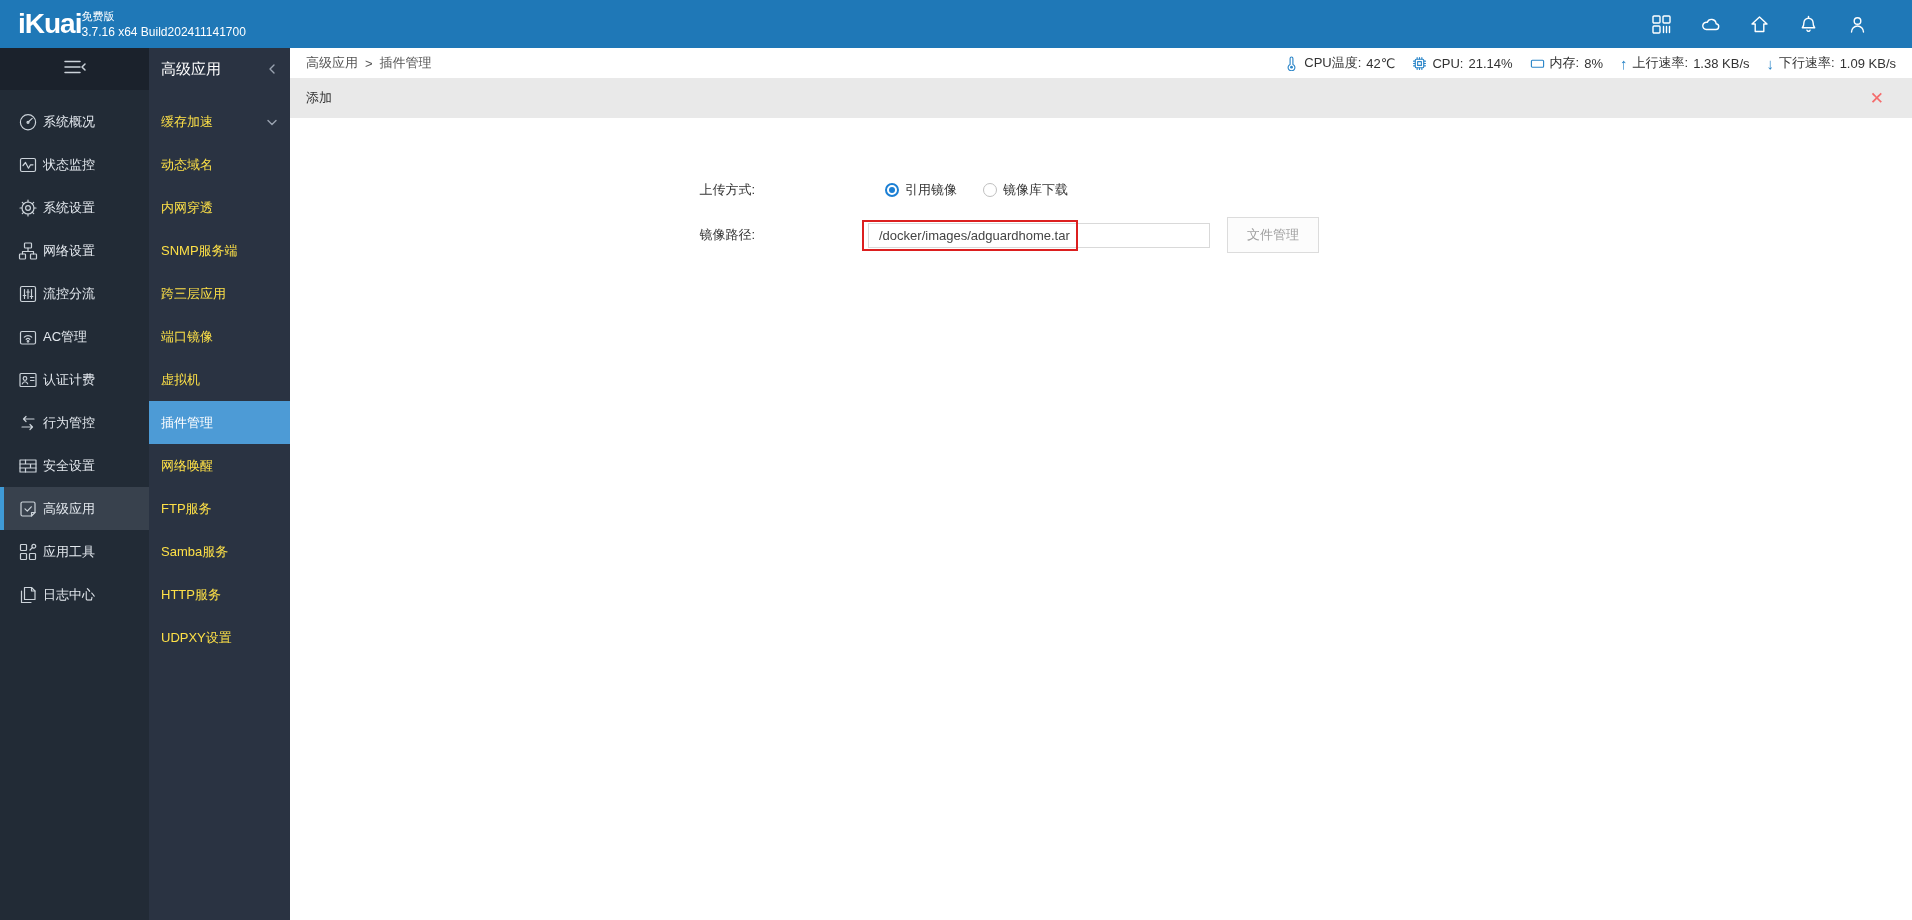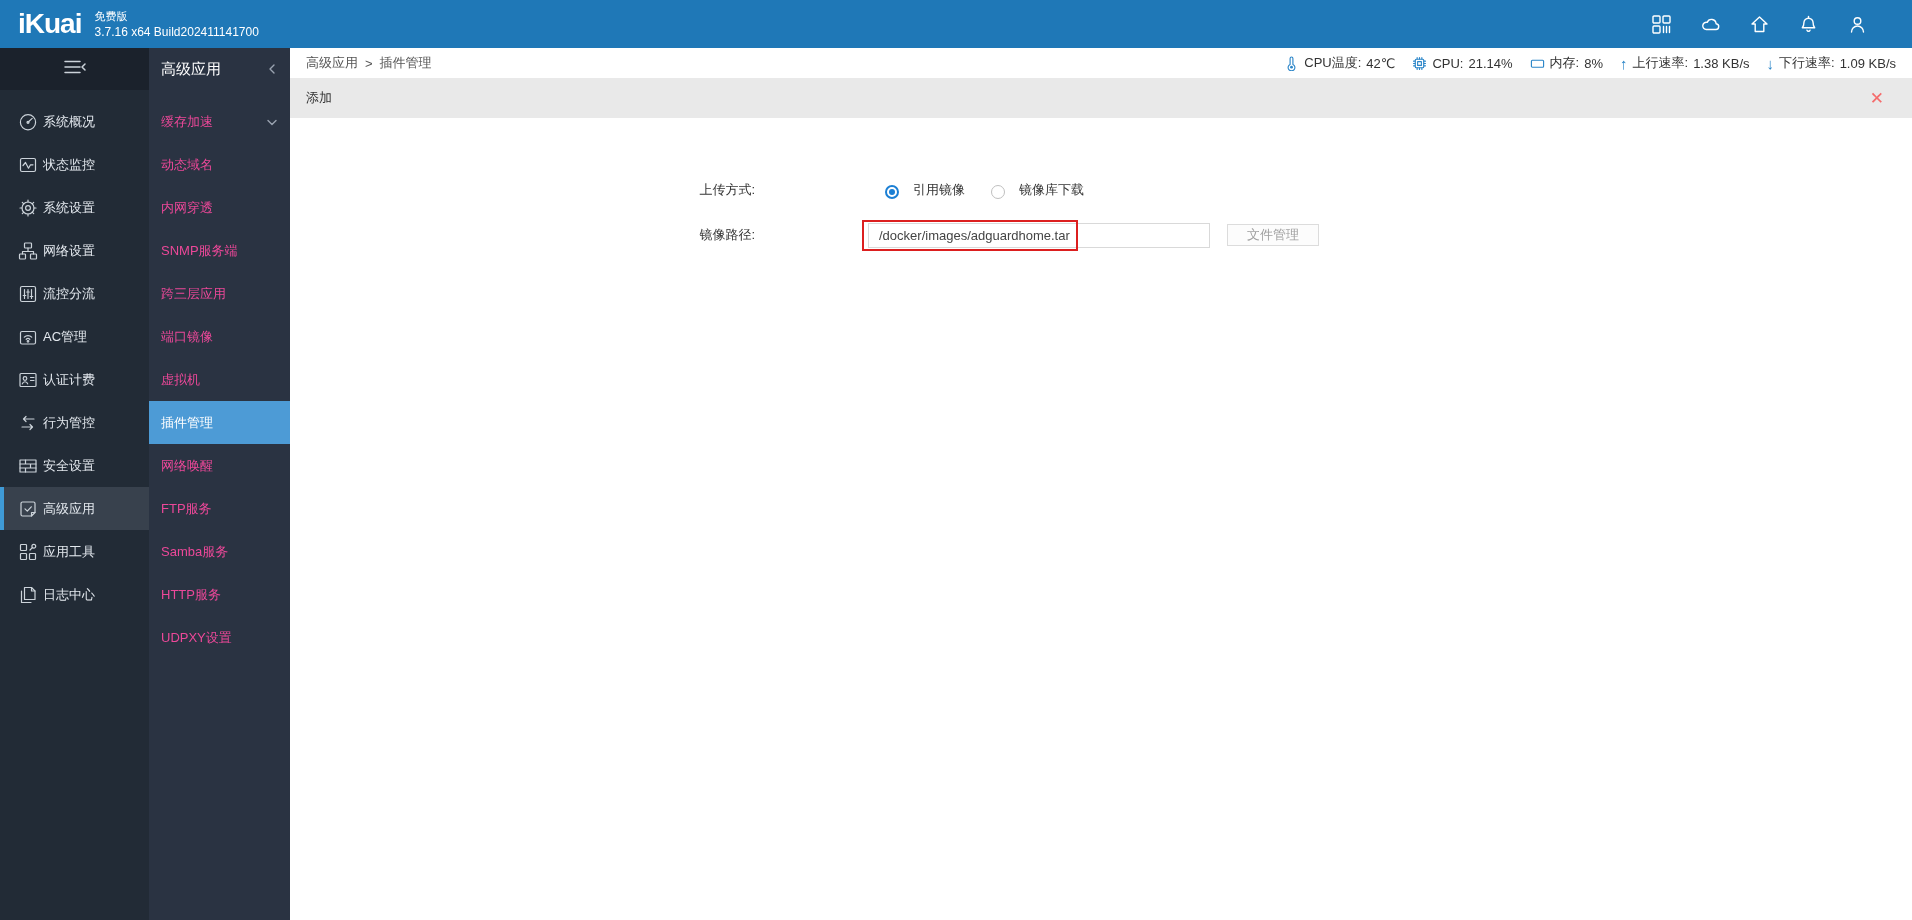--- a/index.html
+++ b/index.html
@@ -1,21 +1,21 @@
 <!DOCTYPE html>
 <html><head>
 <meta charset="utf-8">
 <style>
   * { margin:0; padding:0; box-sizing:border-box; }
   html,body { width:1912px; height:920px; overflow:hidden; background:#fff;
               font-family:"Liberation Sans","DejaVu Sans",sans-serif; }
 
   
   .topbar { height:48px; background:#1f78b7; display:flex; align-items:center; color:#fff; }
-  .brand { display:flex; align-items:flex-start; padding-left:18px; gap:13px; }
+  .brand { display:flex; align-items:flex-start; padding-left:18px; }
   .logo { font-size:28px; font-weight:bold; letter-spacing:-1px; line-height:40px; }
   .ver { font-size:11px; line-height:1.35; padding-top:5px; }
   .ver .build { font-size:12px; }
   .top-icons { margin-left:auto; display:flex; align-items:center; gap:28px; padding-right:44px; }
   .top-icons .tic { width:21px; height:21px; display:inline-flex; cursor:pointer; }
   .top-icons svg { stroke:#fff; fill:none; stroke-width:1.4; stroke-linecap:round; stroke-linejoin:round; }
 
   
   .layout { display:flex; height:872px; }
 
@@ -30,21 +30,21 @@
   .nav-ic svg { stroke:#ccd3da; fill:none; stroke-width:1.2; stroke-linecap:round; stroke-linejoin:round; }
   .nav-label { font-size:13px; color:#e3e8ee; white-space:nowrap; }
 
   
   .subnav { width:141px; background:#2a3342; flex:none; }
   .subnav-head { height:42px; display:flex; align-items:center; padding:0 12px; }
   .subnav-title { font-size:15px; color:#fff; }
   .subnav-head .chev { margin-left:auto; display:inline-flex; cursor:pointer; }
   .sub-list { padding-top:10px; }
   .sub-item { height:43px; display:flex; align-items:center; padding:0 12px; font-size:13px;
-              color:#ec4899; cursor:pointer; white-space:nowrap; }
+              color:#fde047; cursor:pointer; white-space:nowrap; }
   .sub-item.active { background:#4d9bd6; color:#fff; }
   .sub-item .chev { margin-left:auto; display:inline-flex; }
   .chev svg { stroke:#9aa3b0; fill:none; stroke-width:1.4; stroke-linecap:round; stroke-linejoin:round; }
 
   
   .content { flex:1; background:#fff; display:flex; flex-direction:column; }
   .crumbbar { height:30px; display:flex; align-items:center; padding:0 16px; background:#fff; }
   .breadcrumb { font-size:13px; color:#555; display:flex; gap:7px; align-items:center; }
   .status { margin-left:auto; display:flex; align-items:center; gap:17px; font-size:13px; color:#333; }
   .stat { display:flex; align-items:center; gap:5px; white-space:nowrap; }
@@ -55,34 +55,34 @@
   .panel-title { font-size:13px; color:#333; }
   .close { margin-left:auto; color:#f56c6c; font-size:17px; font-weight:bold; cursor:pointer;
            padding-right:12px; line-height:1; }
 
   
   .form { padding-top:60px; }
   .form-row { display:flex; align-items:center; }
   .form-label { width:465px; text-align:right; font-size:13px; color:#333; flex:none; }
   .row-upload { height:24px; margin-bottom:20px; }
   .radio-group { margin-left:130px; display:flex; align-items:center; gap:26px; }
-  .radio-opt { display:flex; align-items:flex-end; gap:14px; font-size:13px; color:#333; cursor:pointer; }
+  .radio-opt { display:flex; align-items:center; gap:6px; font-size:13px; color:#333; cursor:pointer; }
   .radio { width:14px; height:14px; border-radius:50%; border:1px solid #bfbfbf; background:#fff;
            position:relative; flex:none; }
   .radio.checked { border:2px solid #1b7fd4; }
   .radio.checked::after { content:""; position:absolute; left:2px; top:2px; width:6px; height:6px;
            border-radius:50%; background:#1b7fd4; }
 
   .row-path { height:26px; margin-bottom:22px; }
   .input-wrap { margin-left:113px; position:relative; display:inline-flex; }
   .path-input { width:342px; height:25px; border:1px solid #d9d9d9; padding:0 10px; font-size:13px;
                 color:#444; outline:none; font-family:"Liberation Sans","DejaVu Sans",sans-serif; }
   .annot-box { position:absolute; border:2px solid #dc1f1f; pointer-events:none; }
   .annot-input { left:-6px; top:-3px; width:216px; height:31px; }
-  .btn-file { margin-left:17px; width:92px; height:22px; background:#fcfcfc; border:1px solid #dcdcdc;
+  .btn-file { margin-left:17px; width:92px; height:36px; background:#fcfcfc; border:1px solid #dcdcdc;
               color:#a0a0a0; font-size:13px; cursor:pointer; }
 
   .row-btns { height:33px; }
   .confirm-wrap { margin-left:111px; border:2px solid #dc1f1f; display:inline-flex; }
   .btn-confirm { width:74px; height:28px; background:#4eb78e; border:1px solid #3fae83; color:#fff;
                  font-size:13px; cursor:pointer; }
   .btn-cancel { margin-left:16px; width:64px; height:30px; background:#fff; border:1px solid #dcdcdc;
                 color:#a8a8a8; font-size:13px; cursor:pointer; }
 </style>
 </head>

